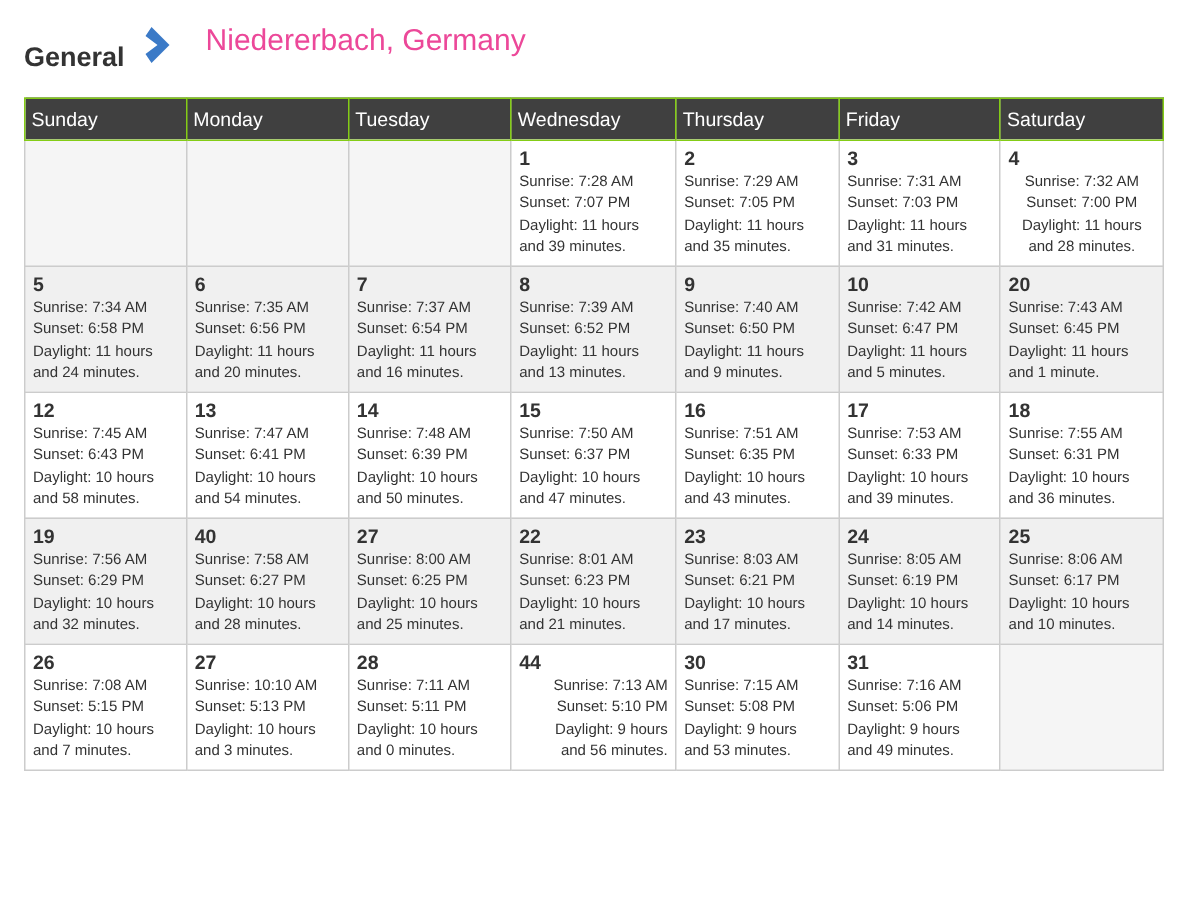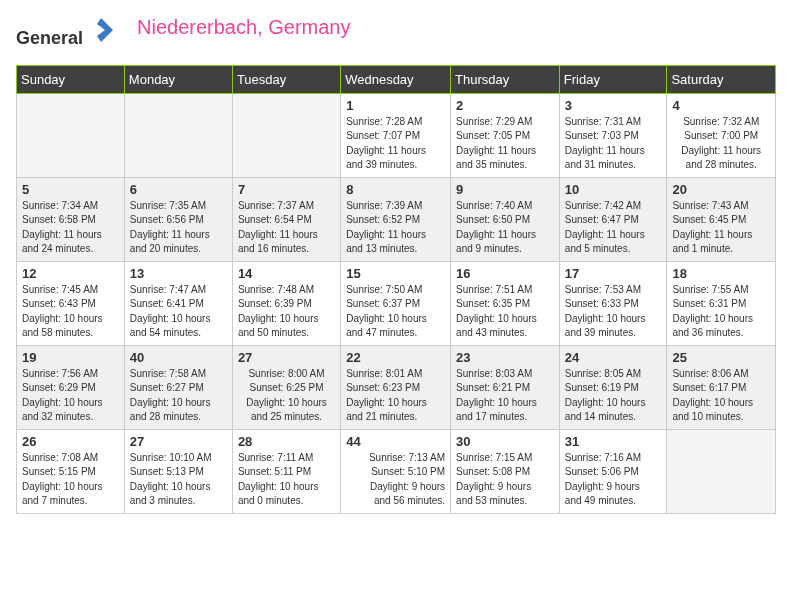--- a/index.html
+++ b/index.html
@@ -264,21 +264,21 @@
         </td>
         <td>
           <span class="day-num">40</span>
           <div class="day-info" style="white-space: pre-line;">Sunrise: 7:58 AM
 Sunset: 6:27 PM
 Daylight: 10 hours
 and 28 minutes.</div>
         </td>
         <td>
           <span class="day-num">27</span>
-          <div class="day-info" style="white-space: pre-line; text-align: center;">Sunrise: 8:00 AM
+          <div class="day-info" style="white-space: pre-line;">Sunrise: 8:00 AM
 Sunset: 6:25 PM
 Daylight: 10 hours
 and 25 minutes.</div>
         </td>
         <td>
           <span class="day-num">22</span>
           <div class="day-info" style="white-space: pre-line;">Sunrise: 8:01 AM
 Sunset: 6:23 PM
 Daylight: 10 hours
 and 21 minutes.</div>

